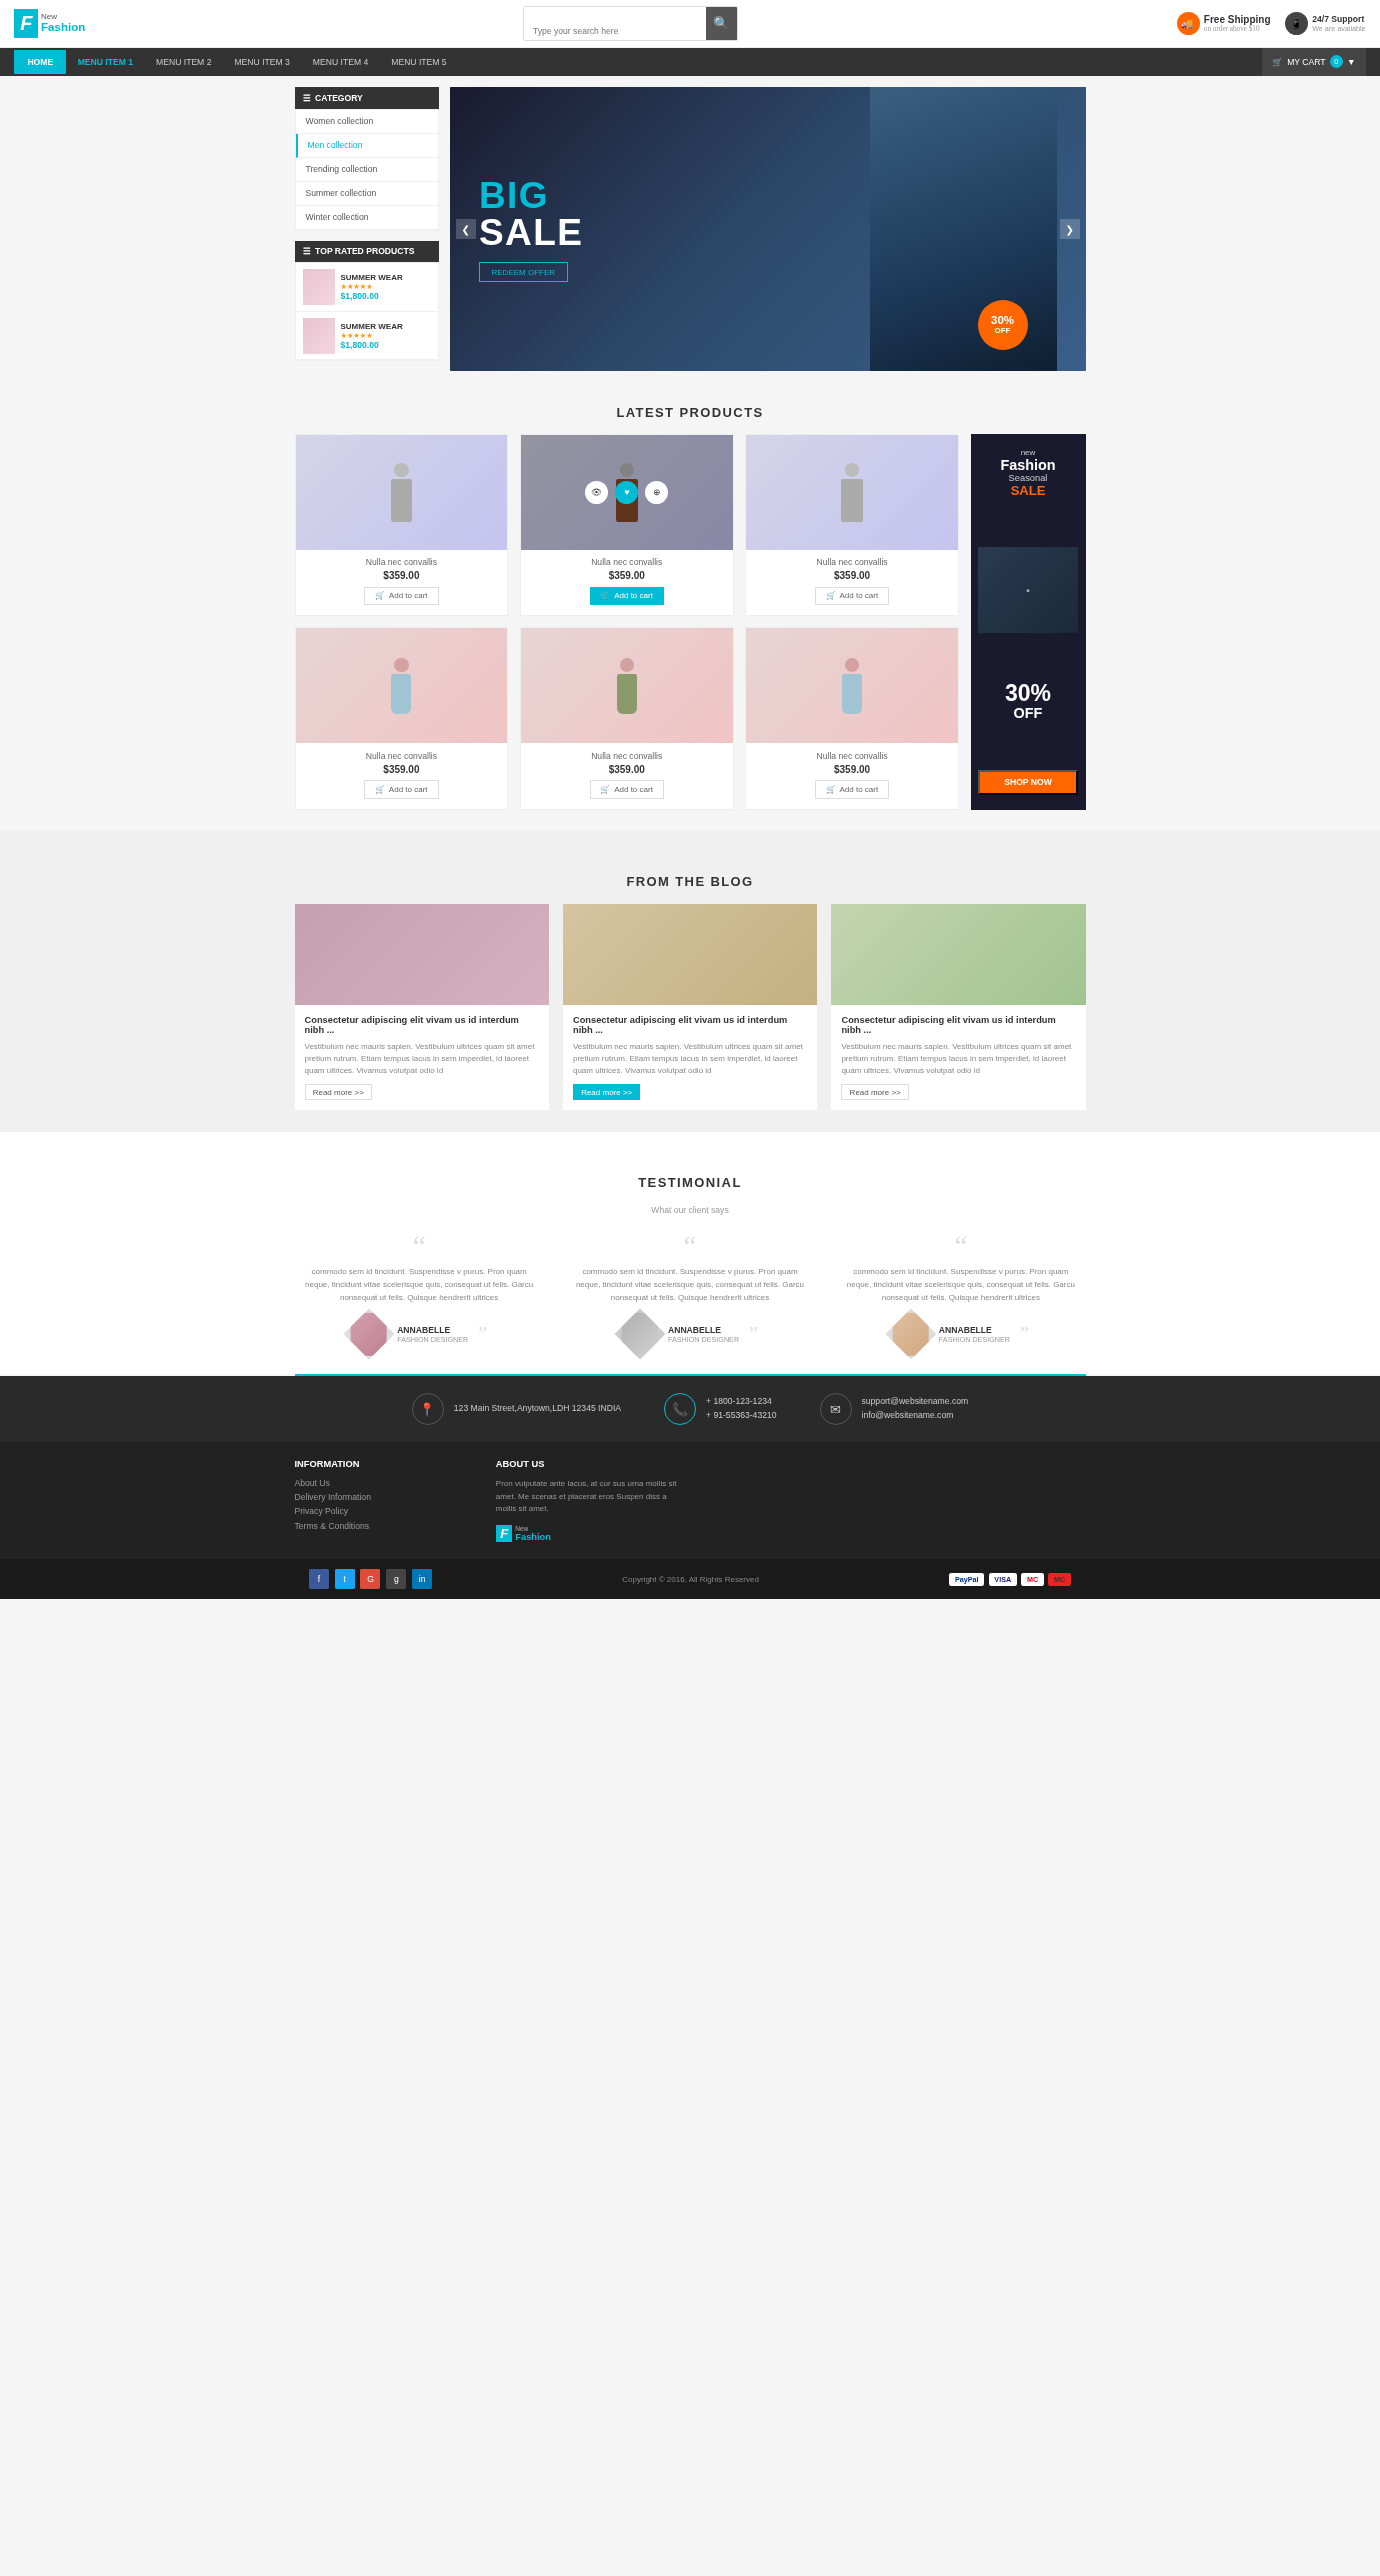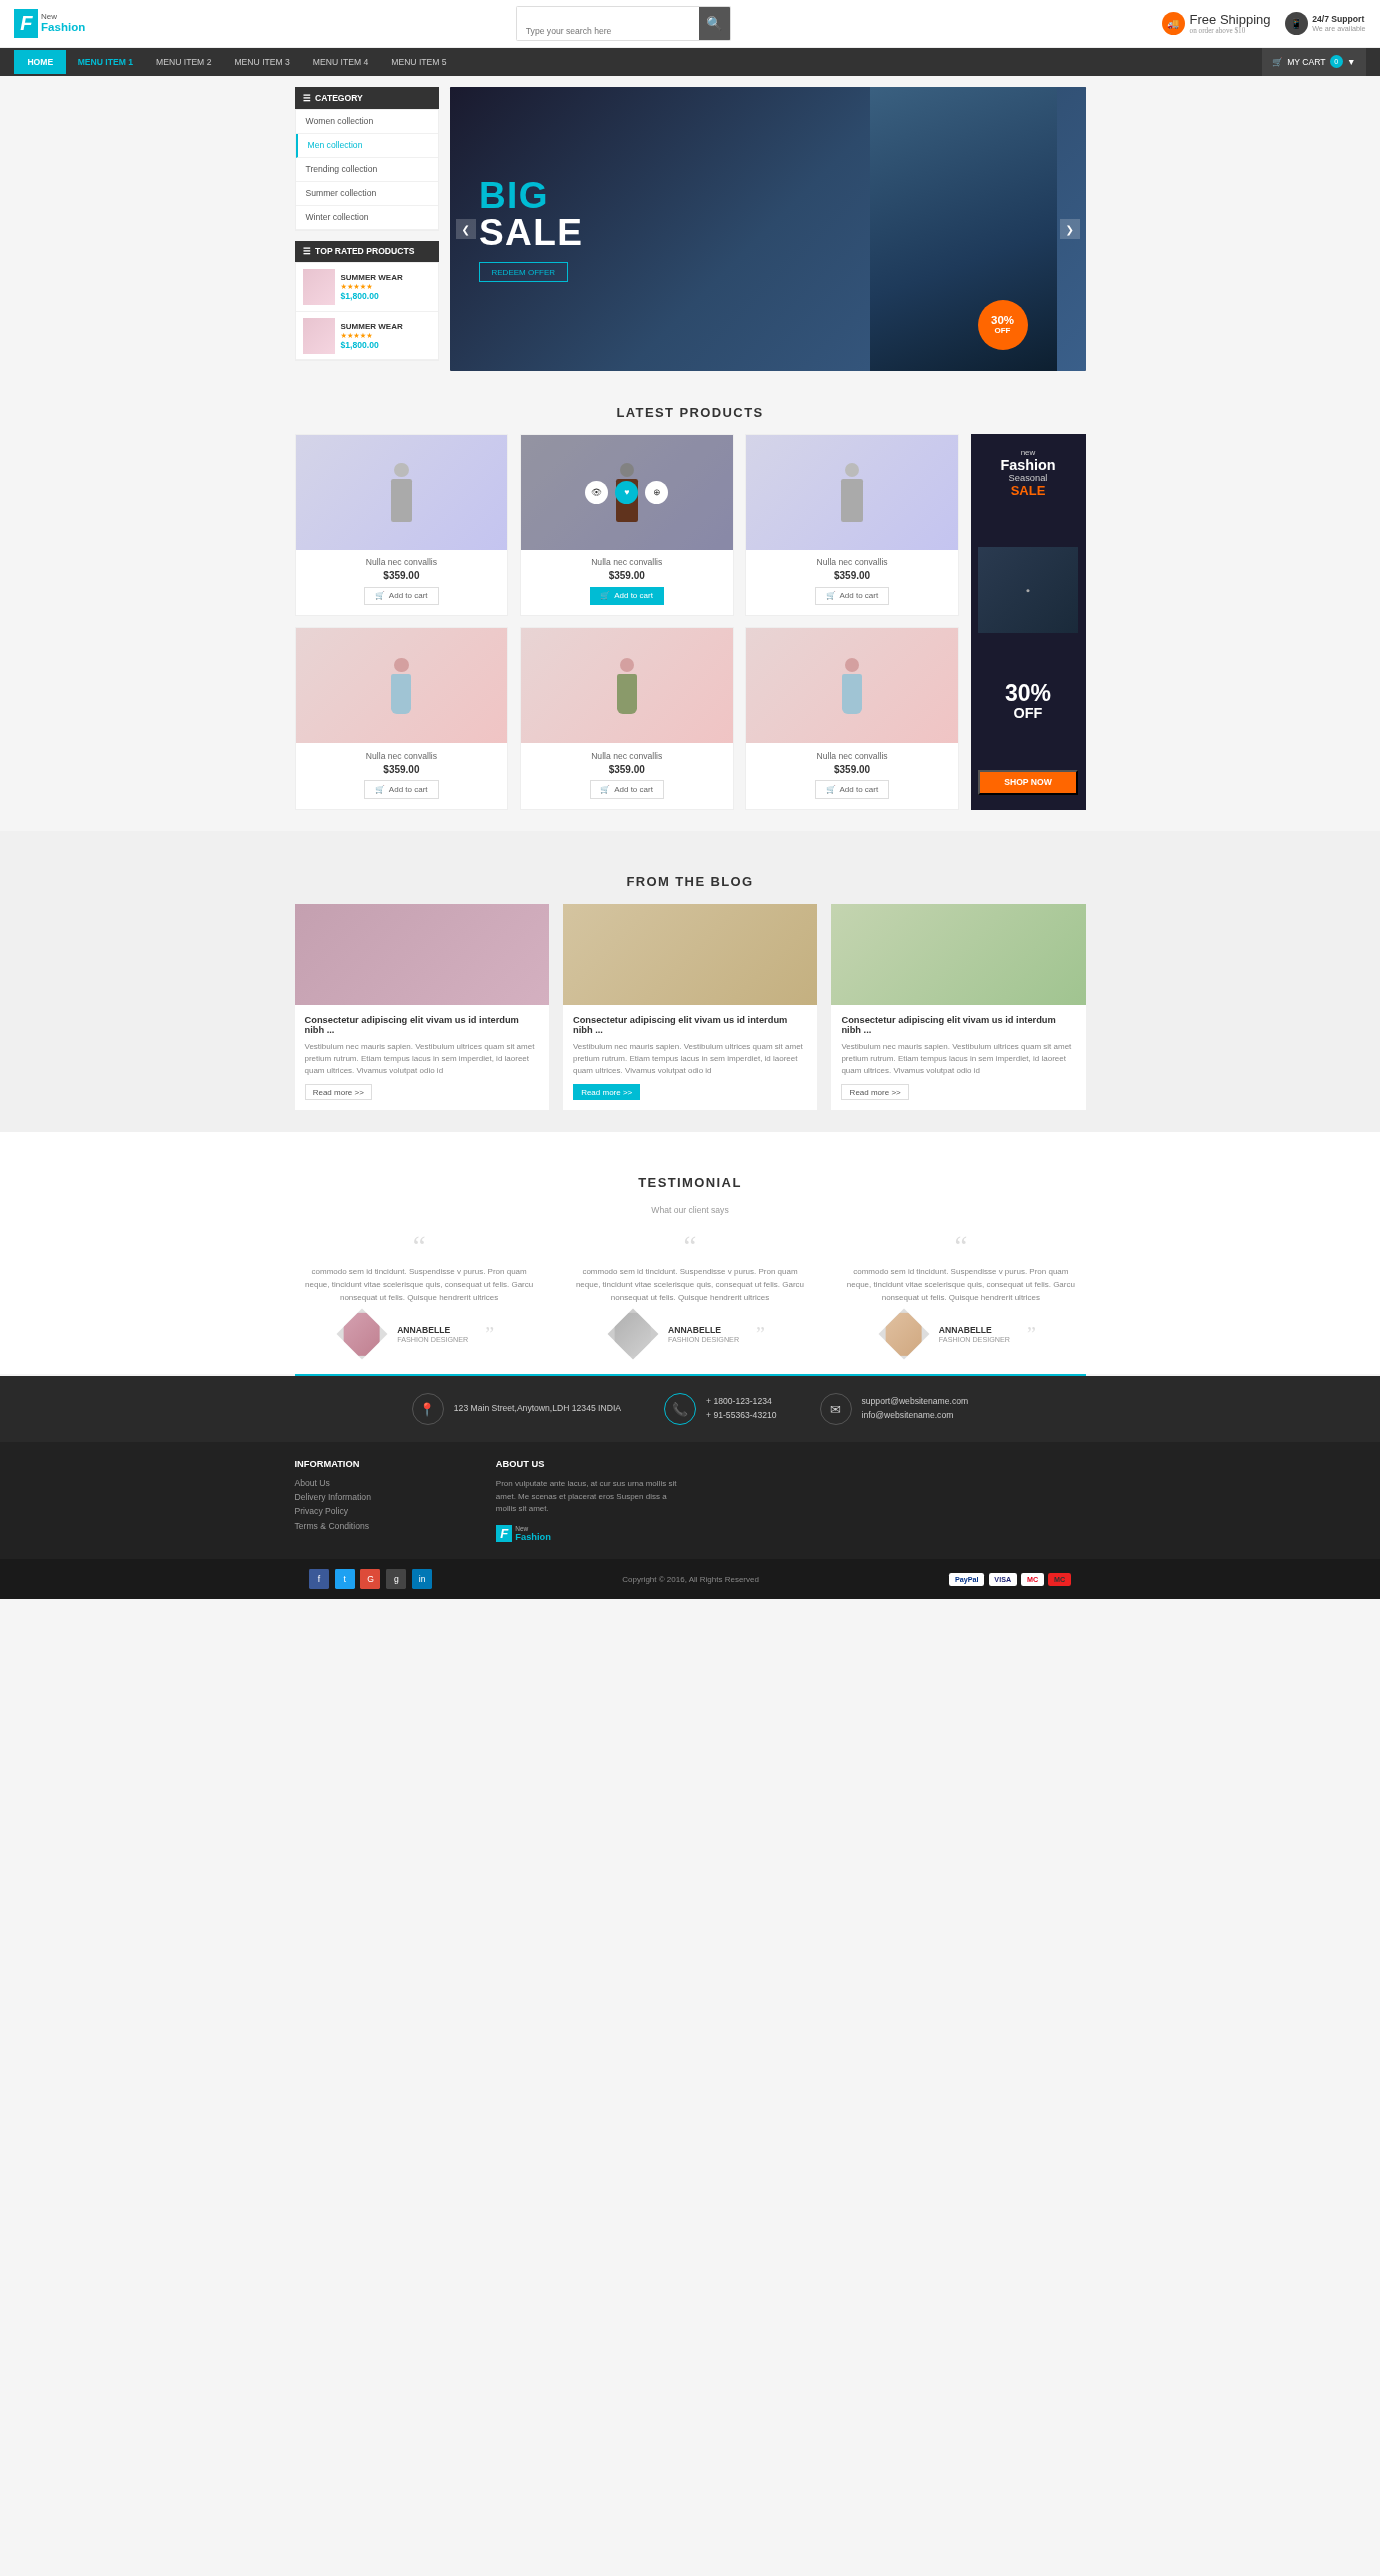--- a/index.html
+++ b/index.html
@@ -101,21 +101,21 @@
     .read-more { font-size: 8px; color: #555; border: 0.7px solid #ddd; padding: 2.9px 7.2px; cursor: pointer; display: inline-block; }
     .read-more.active { background: #00bcd4; color: #fff; border-color: #00bcd4; }
 
     
     .testimonial-section { background: #fff; padding: 21.6px 0; }
     .testimonial-subtitle { text-align: center; font-size: 8.6px; color: #999; margin-bottom: 17px; }
     .testimonial-grid { display: grid; grid-template-columns: repeat(3, 1fr); gap: 21.6px; max-width: 791px; margin: 0 auto; }
     .testimonial-card { text-align: center; padding: 0 7.2px; }
     .quote-mark { font-size: 29px; color: #ddd; font-family: Georgia, serif; line-height: 1; margin-bottom: 5.8px; }
     .testimonial-text { font-size: 8px; color: #888; line-height: 1.6; margin-bottom: 11.5px; }
-    .testimonial-author { display: flex; align-items: center; justify-content: center; gap: 17px; }
+    .testimonial-author { display: flex; align-items: center; justify-content: center; gap: 10px; }
     .author-avatar { width: 36px; height: 36px; background: #ddd; transform: rotate(45deg); overflow: hidden; display: flex; align-items: center; justify-content: center; }
     .author-avatar-inner { transform: rotate(-45deg); width: 43px; height: 43px; background: linear-gradient(135deg, #d4a0b0, #c08090); }
     .author-info { text-align: left; }
     .author-name { font-size: 8.6px; font-weight: bold; color: #333; }
     .author-role { font-size: 7.2px; color: #999; text-transform: uppercase; }
     .author-quote { font-size: 20px; color: #ddd; font-family: Georgia, serif; }
 
     
     .footer-top { background: #2a2a2a; padding: 17px 0; }
     .footer-contact { display: flex; justify-content: center; gap: 43px; max-width: 791px; margin: 0 auto; }
@@ -173,21 +173,21 @@
     </div>
   </div>
   <div class="search-bar">
     <input type="text" placeholder="Type your search here" style="">
     <button>🔍</button>
   </div>
   <div class="header-icons">
     <div class="header-icon-item">
       <div class="icon-circle icon-orange">🚚</div>
       <div>
-        <div style="font-weight:normal;font-size:13px;">Free Shipping</div>
+        <div style="font-weight:bold;font-size:10px;">Free Shipping</div>
         <div style="font-size:7.2px;color:#999;font-family:Liberation Serif, serif;">on order above $10</div>
       </div>
     </div>
     <div class="header-icon-item">
       <div class="icon-circle icon-dark">📱</div>
       <div>
         <div style="font-weight:bold;font-size:8.6px;">24/7 Support</div>
         <div style="font-size:7.2px;color:#999;">We are available</div>
       </div>
     </div>

